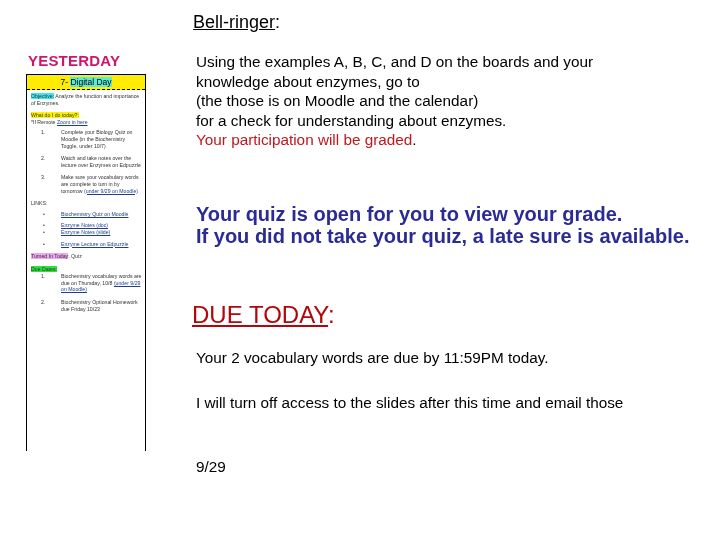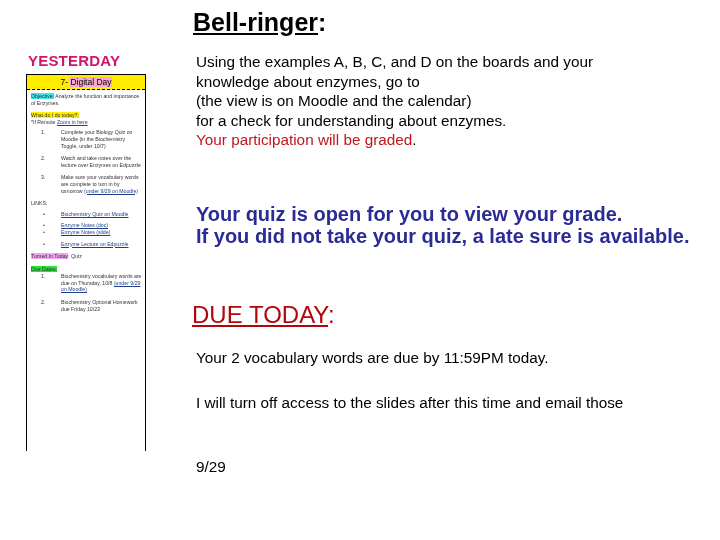--- a/index.html
+++ b/index.html
@@ -1,22 +1,22 @@
 <!DOCTYPE html>
 <html><head>
 <meta charset="utf-8">
 <style>
   html, body { margin:0; padding:0; background:#ffffff; }
   body { width:720px; height:540px; position:relative; overflow:hidden; font-family:"Liberation Sans", sans-serif; color:#000; }
-  .title { position:absolute; left:193px; top:6px; font-size:25px; line-height:32px;font-weight:bold; }
+  .title { position:absolute; left:193px; top:6px; font-size:18px; line-height:32px; }
   .title .u { text-decoration:underline; }
   .yesterday { position:absolute; left:28px; top:52px; font-size:15px; font-weight:bold; color:#d0156b; letter-spacing:0.2px; }
   .card { position:absolute; left:26px; top:74px; width:118px; height:376px; border:1px solid #000; border-bottom:none; background:#fff; }
   .card-head { height:14px; background:#ffec00; border-bottom:1px dashed #000; text-align:center; font-size:8.5px; line-height:14px; }
-  .card-head .dd { background:#f9a8d4; }
+  .card-head .dd { background:#5eead4; }
   .card-body { padding:3px 3px 0 4px; font-size:5.2px; line-height:6.6px; color:#333; }
   .hl-cyan { background:#3ee6f0; }
   .hl-yellow { background:#fff200; }
   .hl-pink { background:#f0a6f0; }
   .hl-green { background:#2de03a; }
   .lnk { color:#1f3f8a; text-decoration:underline; }
   .ol { margin:4px 0 0 0; padding:0; list-style:none; }
   .ol li { position:relative; padding-left:30px; margin-bottom:6px; }
   .ol li .n { position:absolute; left:10px; top:0; }
   .ul li .n { left:12px; }
@@ -64,21 +64,21 @@
     <ul class="ol" style="margin-top:1px">
       <li><span class="n">1.</span><span>Biochemistry vocabulary words are due on Thursday, 10/8 </span><span class="lnk">(under 9/29 on Moodle)</span></li>
       <li><span class="n">2.</span><span>Biochemistry Optional Homework due Friday 10/23</span></li>
     </ul>
   </div>
 </div>
 
 <div class="main p1">
   <div>Using the examples A, B, C, and D on the boards and your</div>
   <div>knowledge about enzymes, go to</div>
-  <div>(the view is on Moodle and the calendar)</div>
+  <div>(the those is on Moodle and the calendar)</div>
   <div>for a check for understanding about enzymes.</div>
   <div><span class="red">Your participation will be graded</span><span>.</span></div>
 </div>
 
 <div class="main p2">
   <div>Your quiz is open for you to view your grade.</div>
   <div>If you did not take your quiz, a late sure is available.</div>
 </div>
 
 <div class="due"><span class="u">DUE TODAY</span><span>:</span></div>

